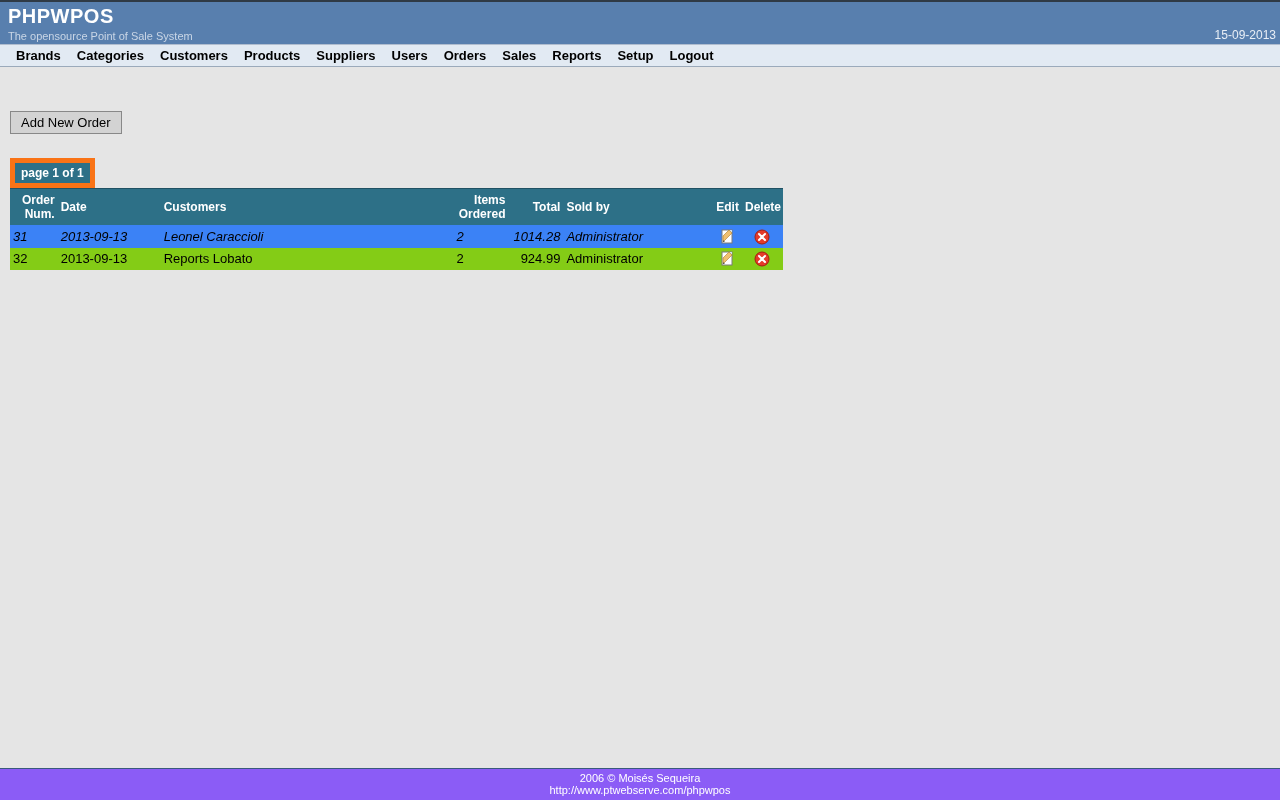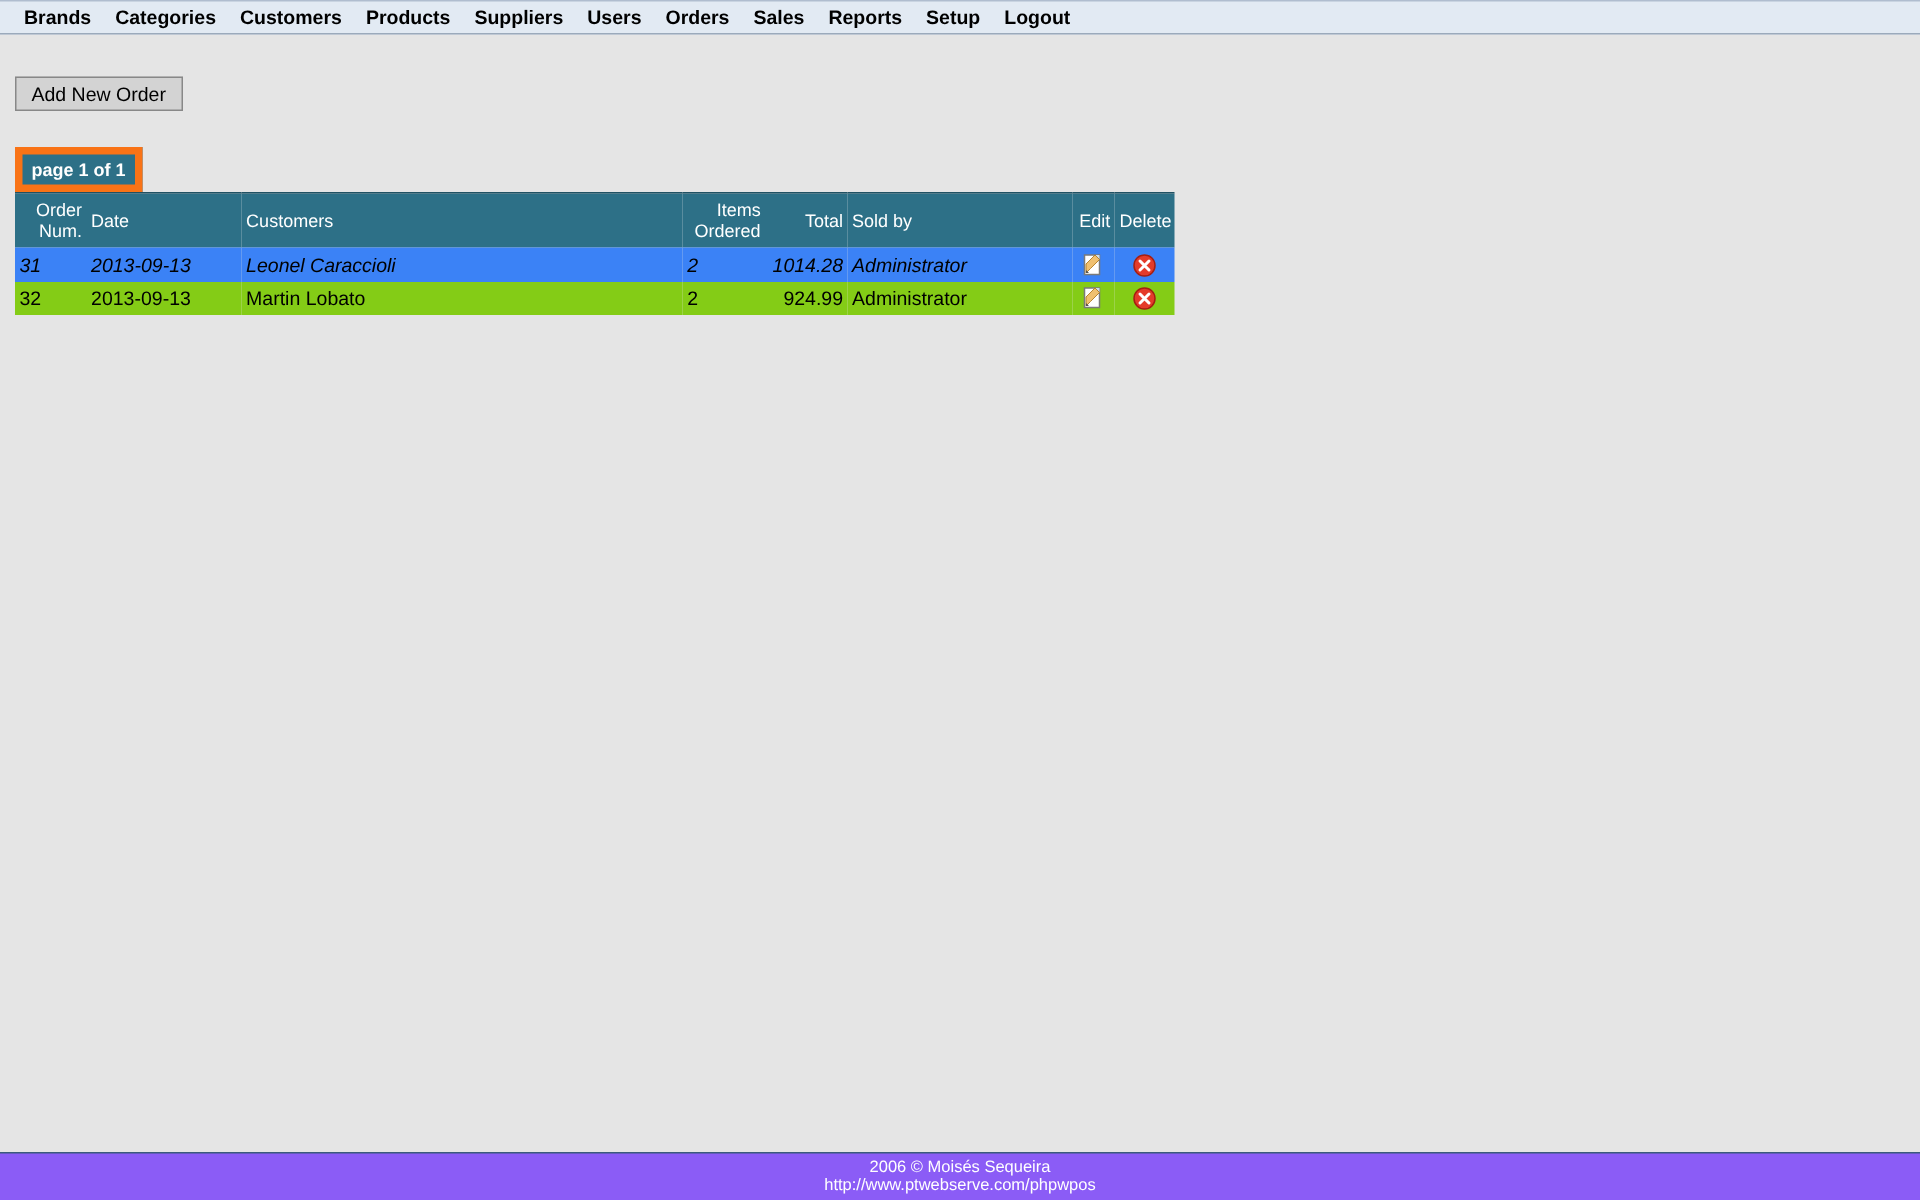--- a/index.html
+++ b/index.html
@@ -63,21 +63,21 @@
 .content {
   padding: 10px;
   flex: 1;
 }
 .btn-add {
   background: #d3d3d3;
   border: 1px solid #888;
   padding: 3px 10px;
   font-size: 13px;
   cursor: pointer;
-  margin-top: 18px;
+  margin-top: 34px;
 }
 .pager {
   margin-top: 24px;
   display: inline-block;
   background: #2b7086;
   background: #2e6b82;
   color: #fff;
   font-size: 12px;
   font-weight: bold;
   padding: 3px 6px;
@@ -87,21 +87,21 @@
 
 
 .tbl {
   border-collapse: collapse;
   width: 773px;
   margin-top: 0;
 }
 .tbl thead th {
   background: #2d7087;
   color: #fff;
-  font-weight: normal;
+  font-weight: bold;
   font-size: 12px;
   padding: 4px 3px;
   text-align: left;
   border-top: 1px solid #205163;
 }
 .tbl thead th.th-order { text-align: right; width: 48px; }
 .tbl thead th.th-date { width: 105px; }
 .tbl thead th.th-cust { width: 300px; }
 .tbl thead th.th-items { text-align: right; width: 55px; }
 .tbl thead th.th-total { text-align: right; width: 55px; }
@@ -137,20 +137,25 @@
   padding: 3px 0 4px 0;
   border-top: 1px solid #3a5a7d;
 }
 .footer a { color: #fff; text-decoration: none; }
 </style>
 </head>
 <body>
 
 <div class="page">
 
+  <div class="header">
+    <div class="header-title">PHPWPOS</div>
+    <div class="header-sub">The opensource Point of Sale System</div>
+    <div class="header-date">15-09-2013</div>
+  </div>
 
   <div class="nav">
     <div class="nav-inner">
       <a>Brands</a>
       <a>Categories</a>
       <a>Customers</a>
       <a>Products</a>
       <a>Suppliers</a>
       <a>Users</a>
       <a>Orders</a>
@@ -204,21 +209,21 @@
               <svg viewBox="0 0 16 16">
                   <circle cx="8" cy="8" r="7" fill="#e43b2a" stroke="#a51f12" stroke-width="1"></circle>
                   <path d="M5 5 L11 11 M11 5 L5 11" stroke="#fff" stroke-width="2" stroke-linecap="round"></path>
                 </svg>
             </span>
           </td>
         </tr>
         <tr class="r1">
           <td class="td-num">32</td>
           <td>2013-09-13</td>
-          <td>Martin Lobato</td>
+          <td>Reports Lobato</td>
           <td class="td-items">2</td>
           <td class="td-total">924.99</td>
           <td>Administrator</td>
           <td class="td-center">
             <span class="icon-edit">
               <svg viewBox="0 0 16 16">
                   <rect x="2" y="1" width="10" height="13" fill="#fff" stroke="#7a7a7a" stroke-width="1"></rect>
                   <path d="M9 1 L12 4 L12 1 Z" fill="#cde"></path>
                   <path d="M3 13 L6 10 L12 4 L9 1 L3 7 Z" fill="#f0c070" stroke="#b07a20" stroke-width="0.6"></path>
                   <path d="M3 13 L3 11 L5 13 Z" fill="#555"></path>

